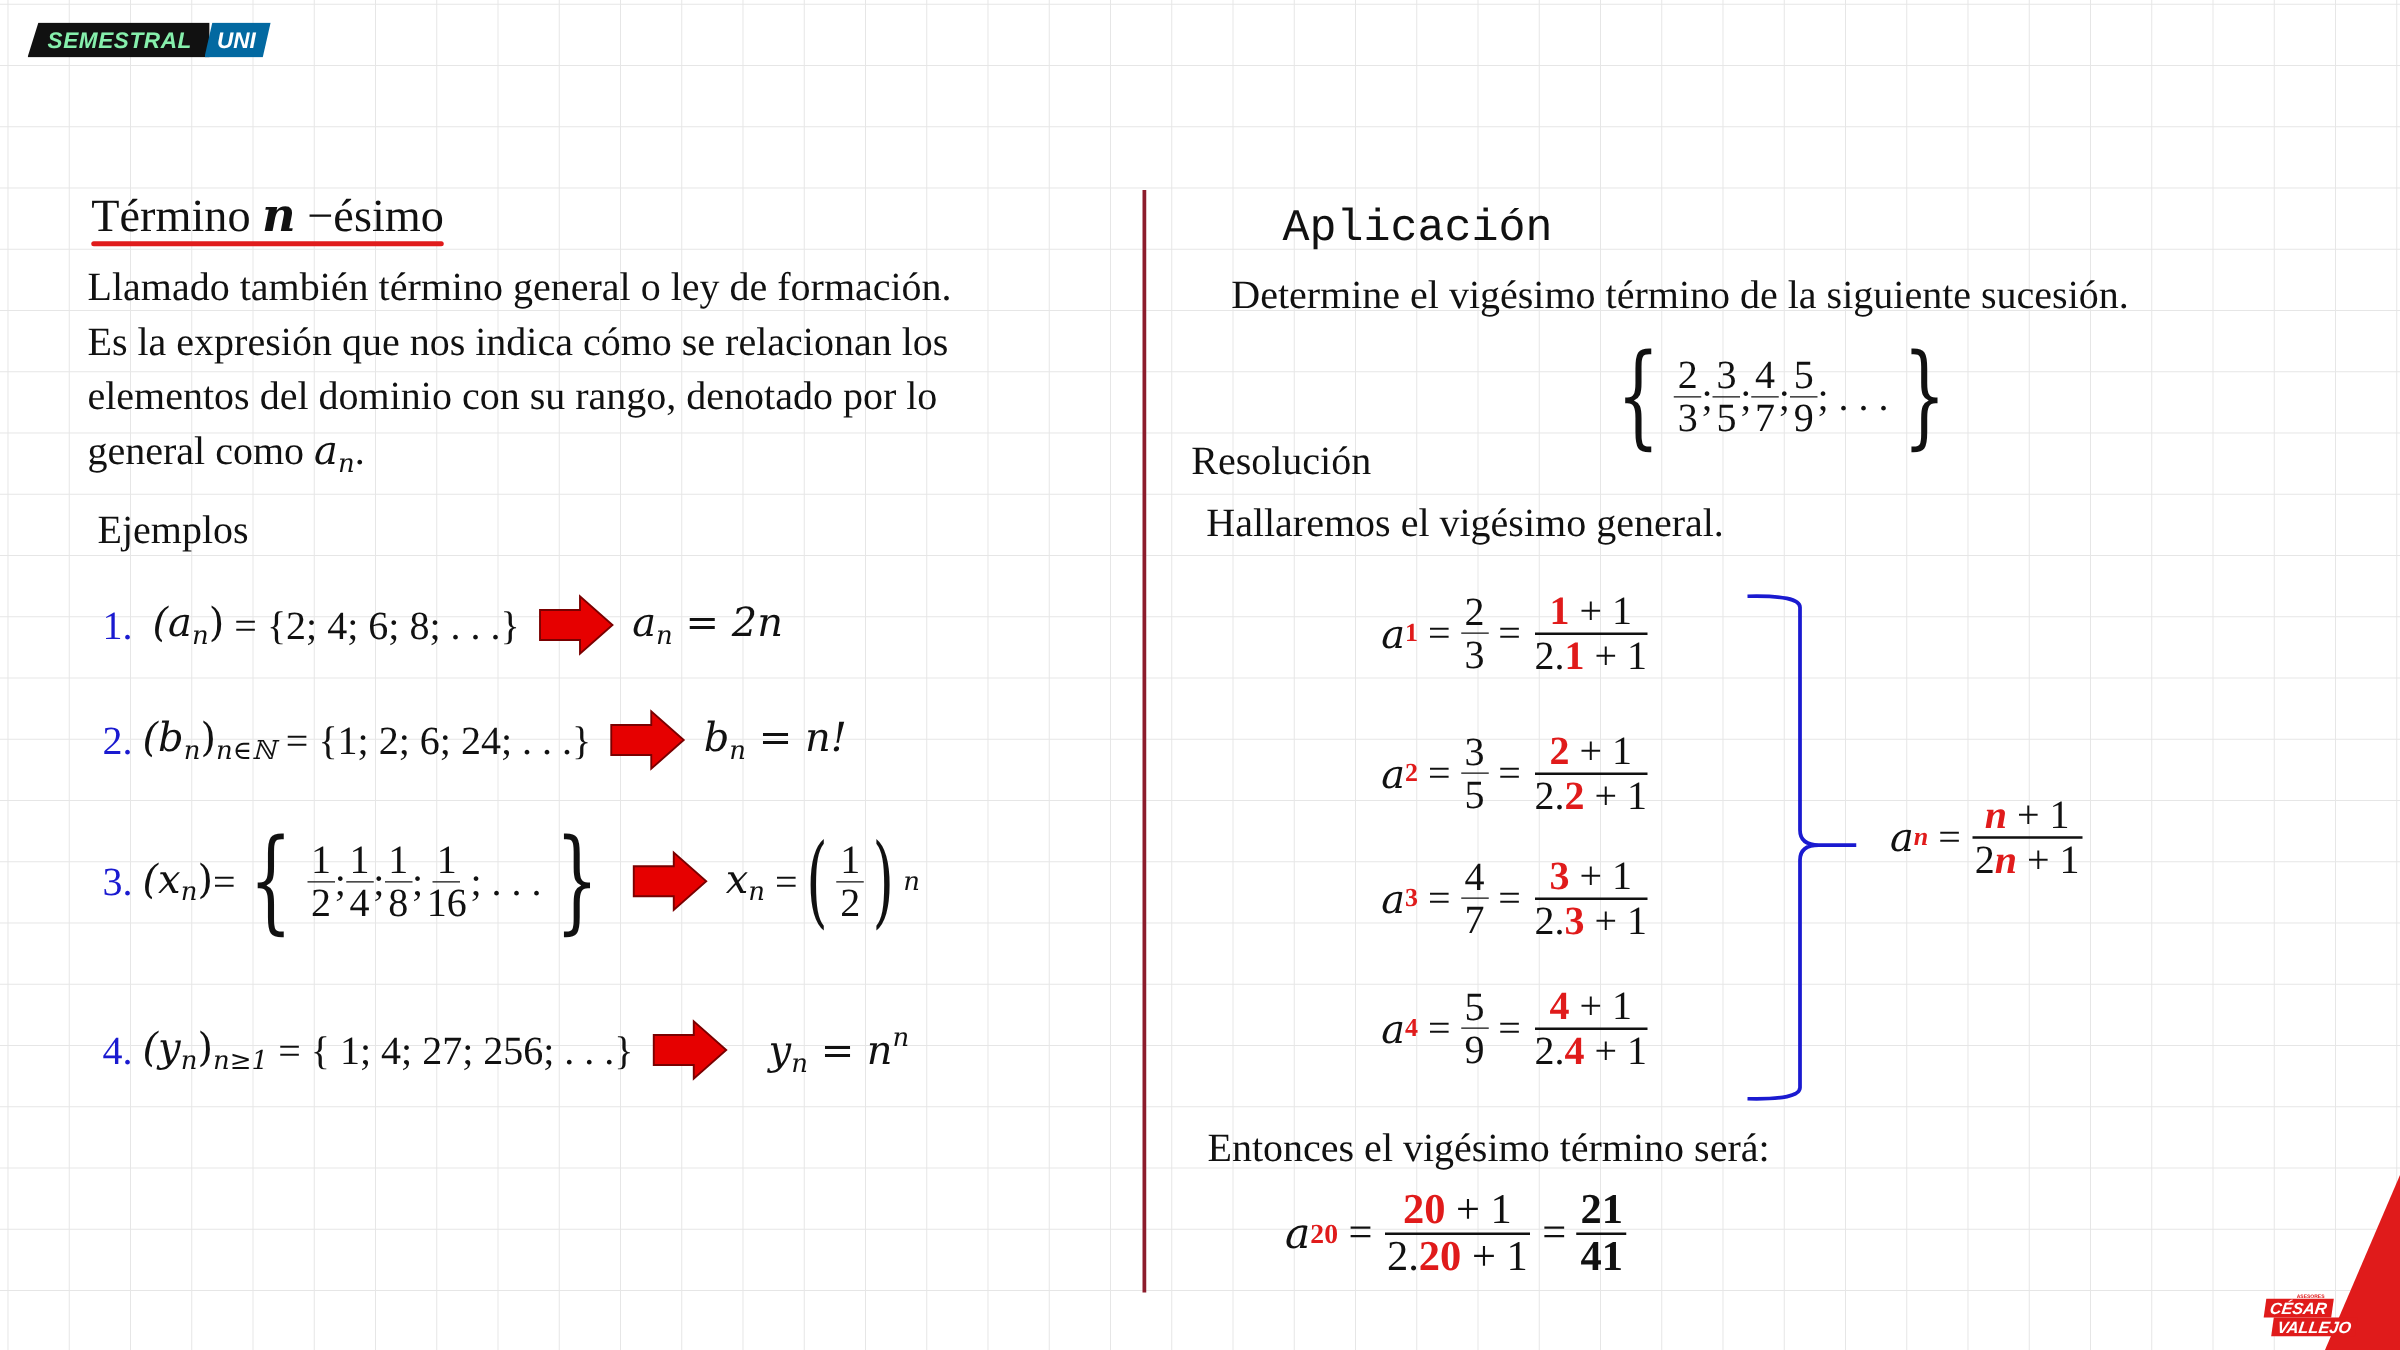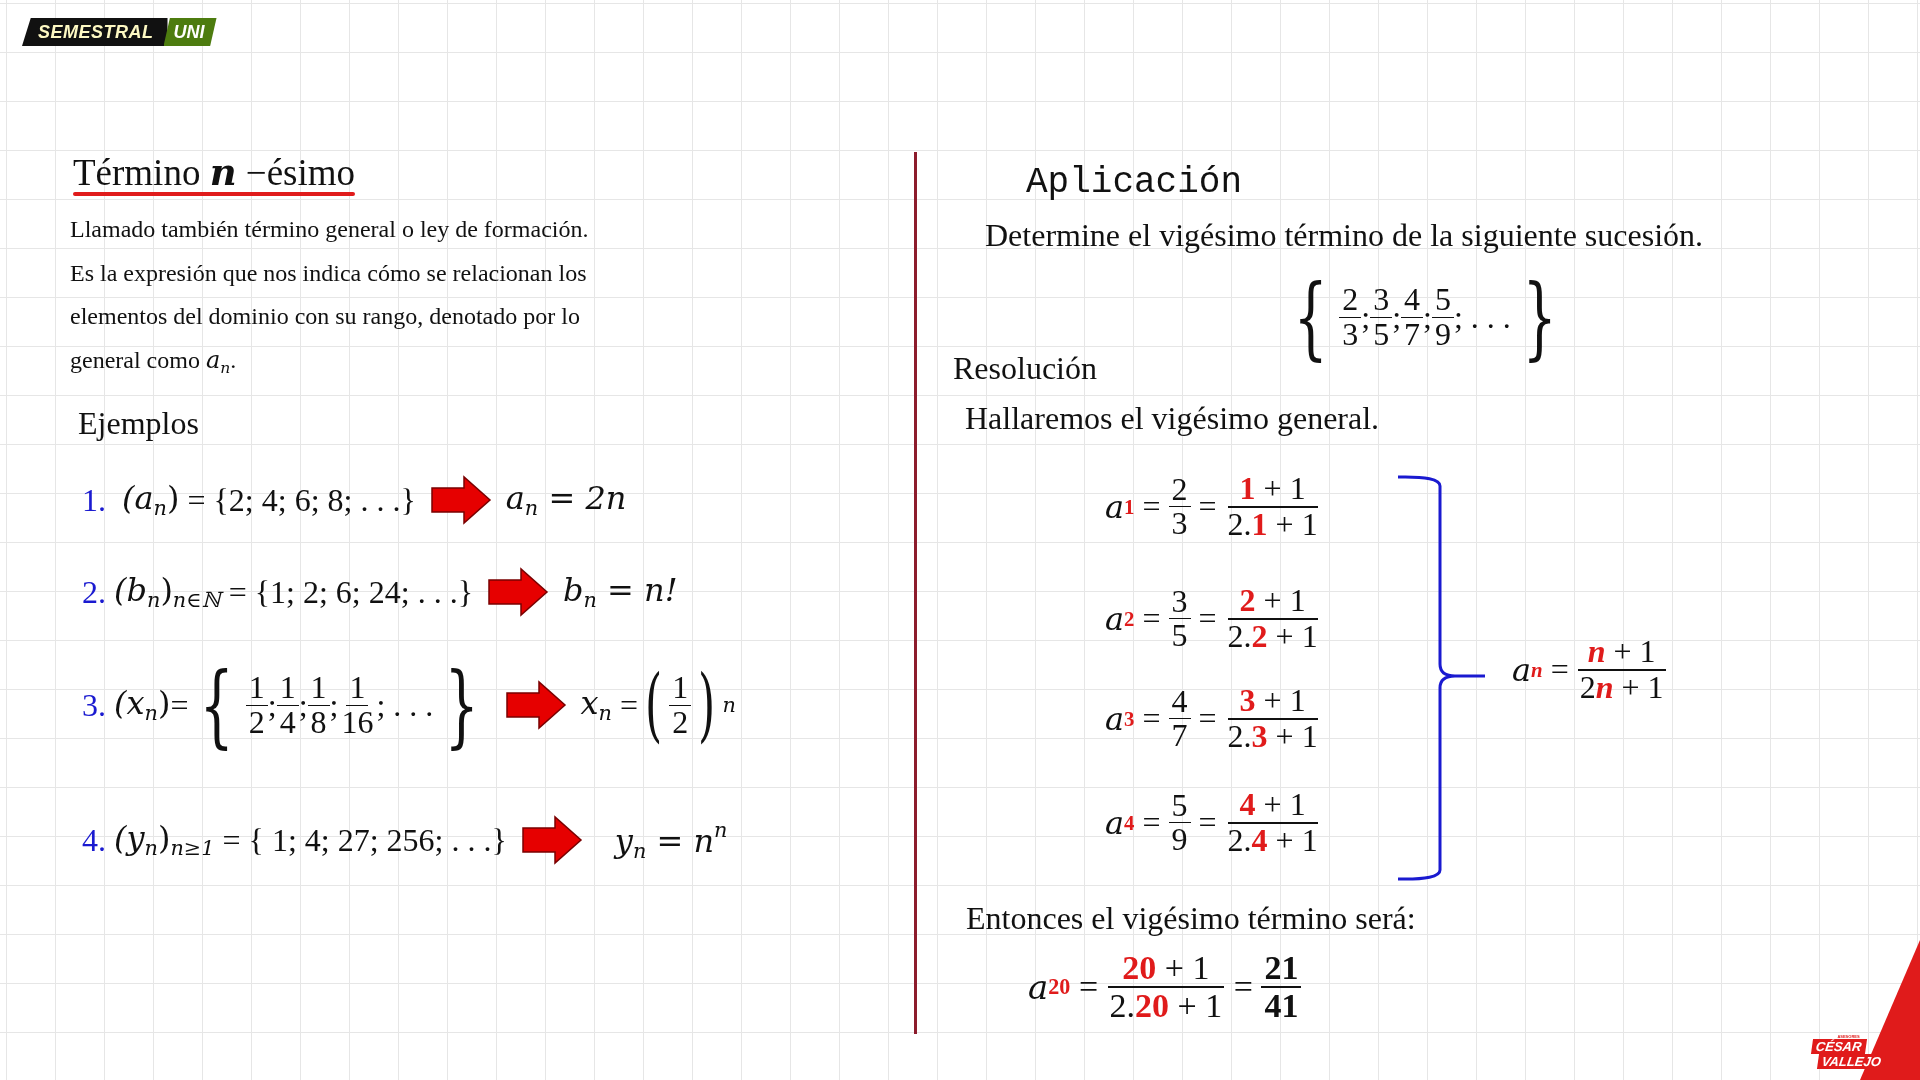--- a/index.html
+++ b/index.html
@@ -23,30 +23,30 @@
   .bold { font-weight:bold; }
   sub { font-size:0.65em; vertical-align:-0.3em; }
   sup { font-size:0.65em; vertical-align:0.7em; }
   .frac { display:inline-flex; flex-direction:column; align-items:center; vertical-align:middle; line-height:1.05; }
   .frac .num { padding:0 3px; border-bottom:2px solid #111; }
   .frac .den { padding:0 3px; }
   .frac.thin .num { border-bottom-width:1.5px; }
 
   
   .logo { left:22px; top:18px; height:28px; display:flex; }
-  .logo .sem { background:#111; color:#fef9c3; font:italic bold 18px "Liberation Sans",sans-serif;
+  .logo .sem { background:#111; color:#86efac; font:italic bold 18px "Liberation Sans",sans-serif;
     padding:4px 14px 0 16px; clip-path:polygon(6% 0,100% 0,100% 100%,0 100%); letter-spacing:.5px; }
-  .logo .uni { background:#4d7c0f; color:#fff; font:italic bold 18px "Liberation Sans",sans-serif;
+  .logo .uni { background:#0369a1; color:#fff; font:italic bold 18px "Liberation Sans",sans-serif;
     padding:4px 12px 0 10px; clip-path:polygon(12% 0,100% 0,88% 100%,0 100%); margin-left:-4px; }
 
   .divider { left:914px; top:152px; width:3px; height:882px; background:#8c1c2c; }
 
   .title { left:73px; top:150px; font-size:37px; }
   .title .ul { position:absolute; left:0; right:0; bottom:-2px; height:4px; background:#e01b1b; border-radius:2px; }
-  .para { left:70px; top:208px; width:830px; font-size:24px; line-height:43.5px; }
+  .para { left:70px; top:208px; width:830px; font-size:32px; line-height:43.5px; }
   .ejemplos { left:78px; top:405px; font-size:32px; }
 
   .ex { left:82px; font-size:32px; display:flex; align-items:center; white-space:nowrap; }
   .arrow { display:inline-block; width:62px; height:50px; margin:0 14px; }
 
   .apl { left:1026px; top:162px; font-size:36px;font-family:Liberation Mono, monospace; }
   .det { left:965px; top:217px; font-size:32px;margin-left:20px; }
   .seq { left:1282px; top:272px; font-size:32px; display:flex; align-items:center; }
   .resol { left:953px; top:350px; font-size:32px; }
   .hall { left:965px; top:400px; font-size:32px; }

